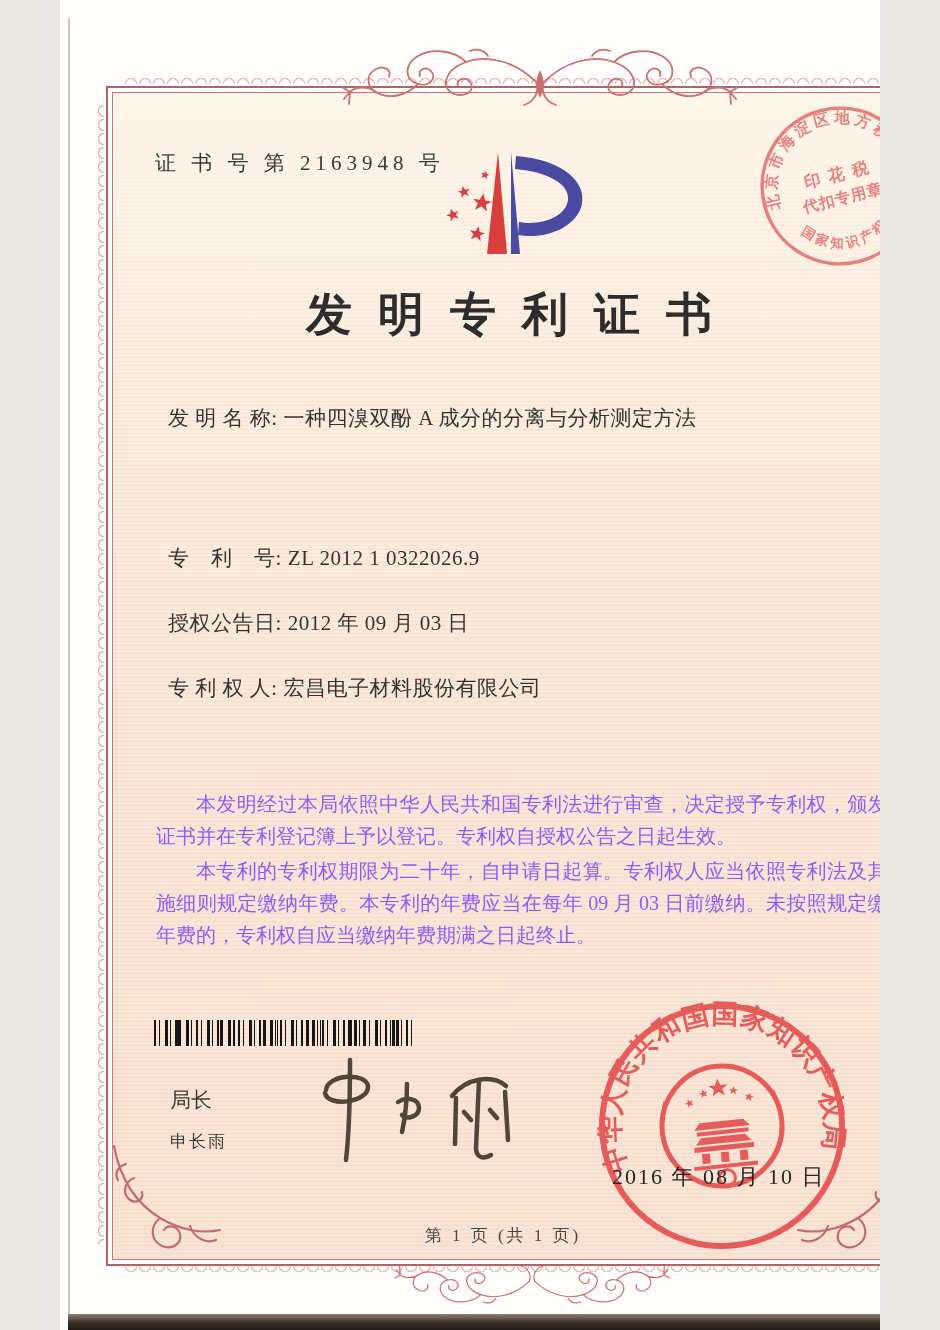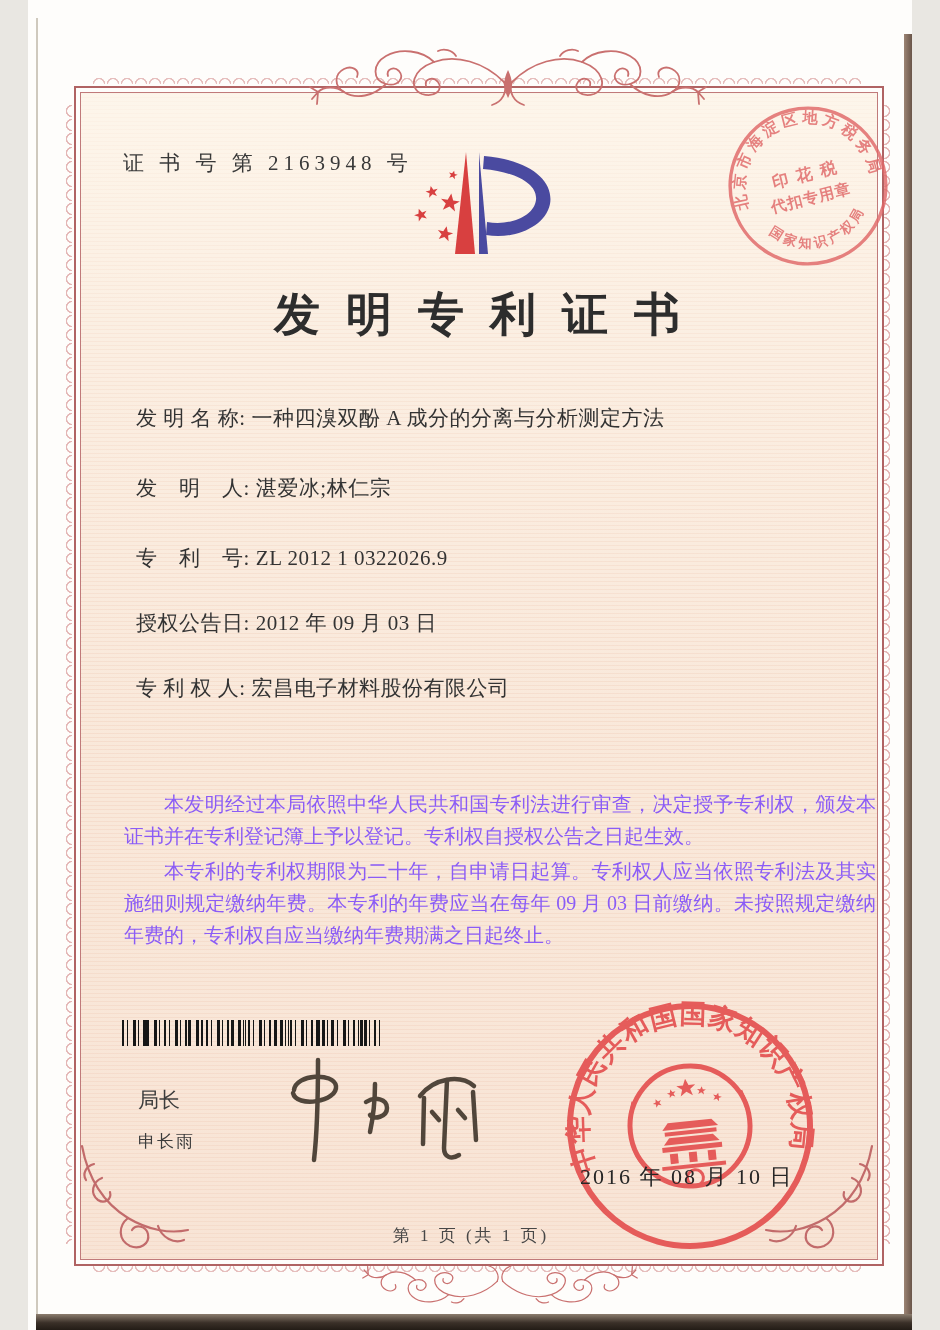--- a/index.html
+++ b/index.html
@@ -1,17 +1,17 @@
 <!DOCTYPE html>
 <html><head>
 <meta charset="utf-8">
 <style>
   html,body{margin:0;padding:0;background:#e9e7e2;}
   #scan{
-    position:relative;width:884px;height:1330px;margin:0 auto;
+    position:relative;width:820px;height:1330px;margin:0 auto;
     background:#fefdfb;overflow:hidden;
     font-family:"Liberation Serif","DejaVu Serif",serif;
   }
   
   .edge-left{position:absolute;left:8px;top:18px;width:2px;height:1304px;background:#cfc9bd;}
   .spine{position:absolute;left:876px;top:34px;width:30px;height:1290px;
     background:linear-gradient(90deg,#9c8474 0%,#5a473c 35%,#2c231c 75%,#1d1712 100%);}
   .bottom-shadow{position:absolute;left:8px;top:1314px;width:898px;height:16px;
     background:linear-gradient(180deg,#8c7d6e 0%,#3a3028 55%,#231c16 100%);}
   
@@ -139,23 +139,20 @@
     </text>
     <text x="84" y="78" text-anchor="middle" font-size="16" font-weight="bold" fill="#e06868" letter-spacing="2">印 花 税</text>
     <text x="84" y="101" text-anchor="middle" font-size="15" font-weight="bold" fill="#e06868" letter-spacing="1">代扣专用章</text>
   </svg>
 
   <div id="title" class="txt">发明专利证书</div>
 
   <div id="f0" class="txt field">
     <span class="lbl">发 明 名 称:</span><span>一种四溴双酚 A 成分的分离与分析测定方法</span>
   </div>
-  <div id="f1" class="txt field">
-    <span class="lbl">发　明　人:</span><span>湛爱冰;林仁宗</span>
-  </div>
   <div id="f2" class="txt field">
     <span class="lbl">专　利　号:</span><span>ZL 2012 1 0322026.9</span>
   </div>
   <div id="f3" class="txt field">
     <span class="lbl">授权公告日:</span><span>2012 年 09 月 03 日</span>
   </div>
   <div id="f4" class="txt field">
     <span class="lbl">专 利 权 人:</span><span>宏昌电子材料股份有限公司</span>
   </div>
 

